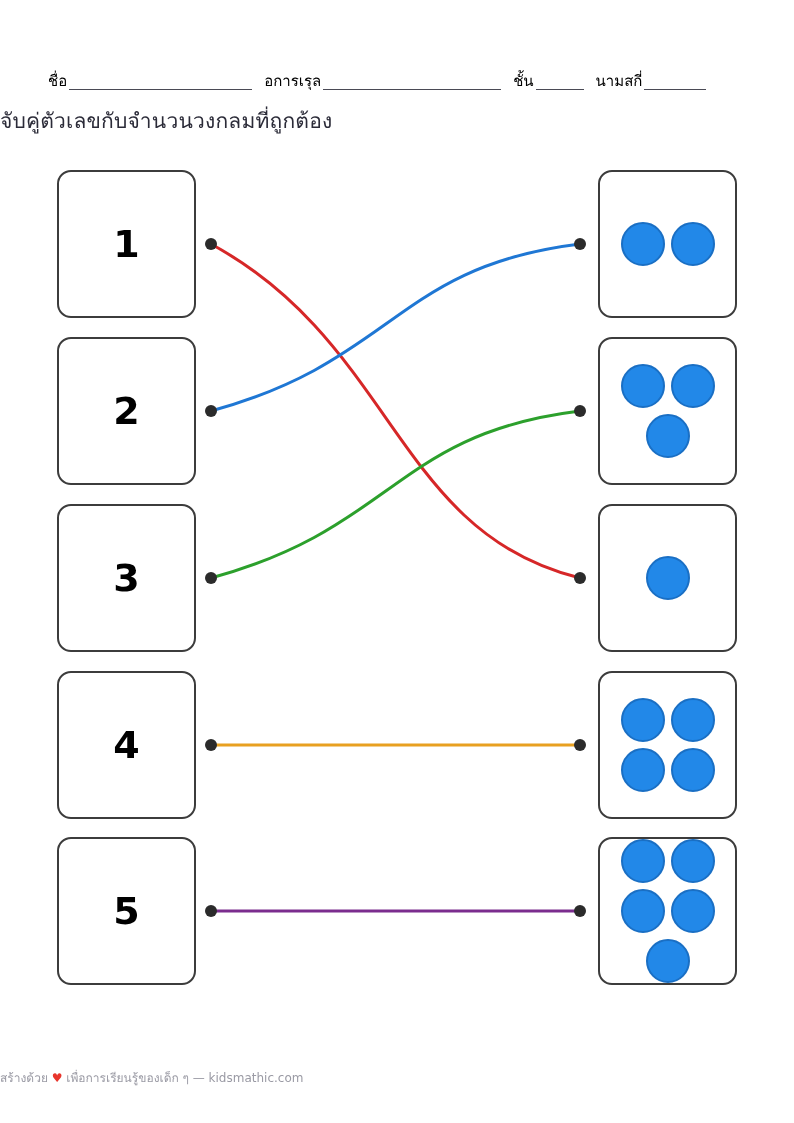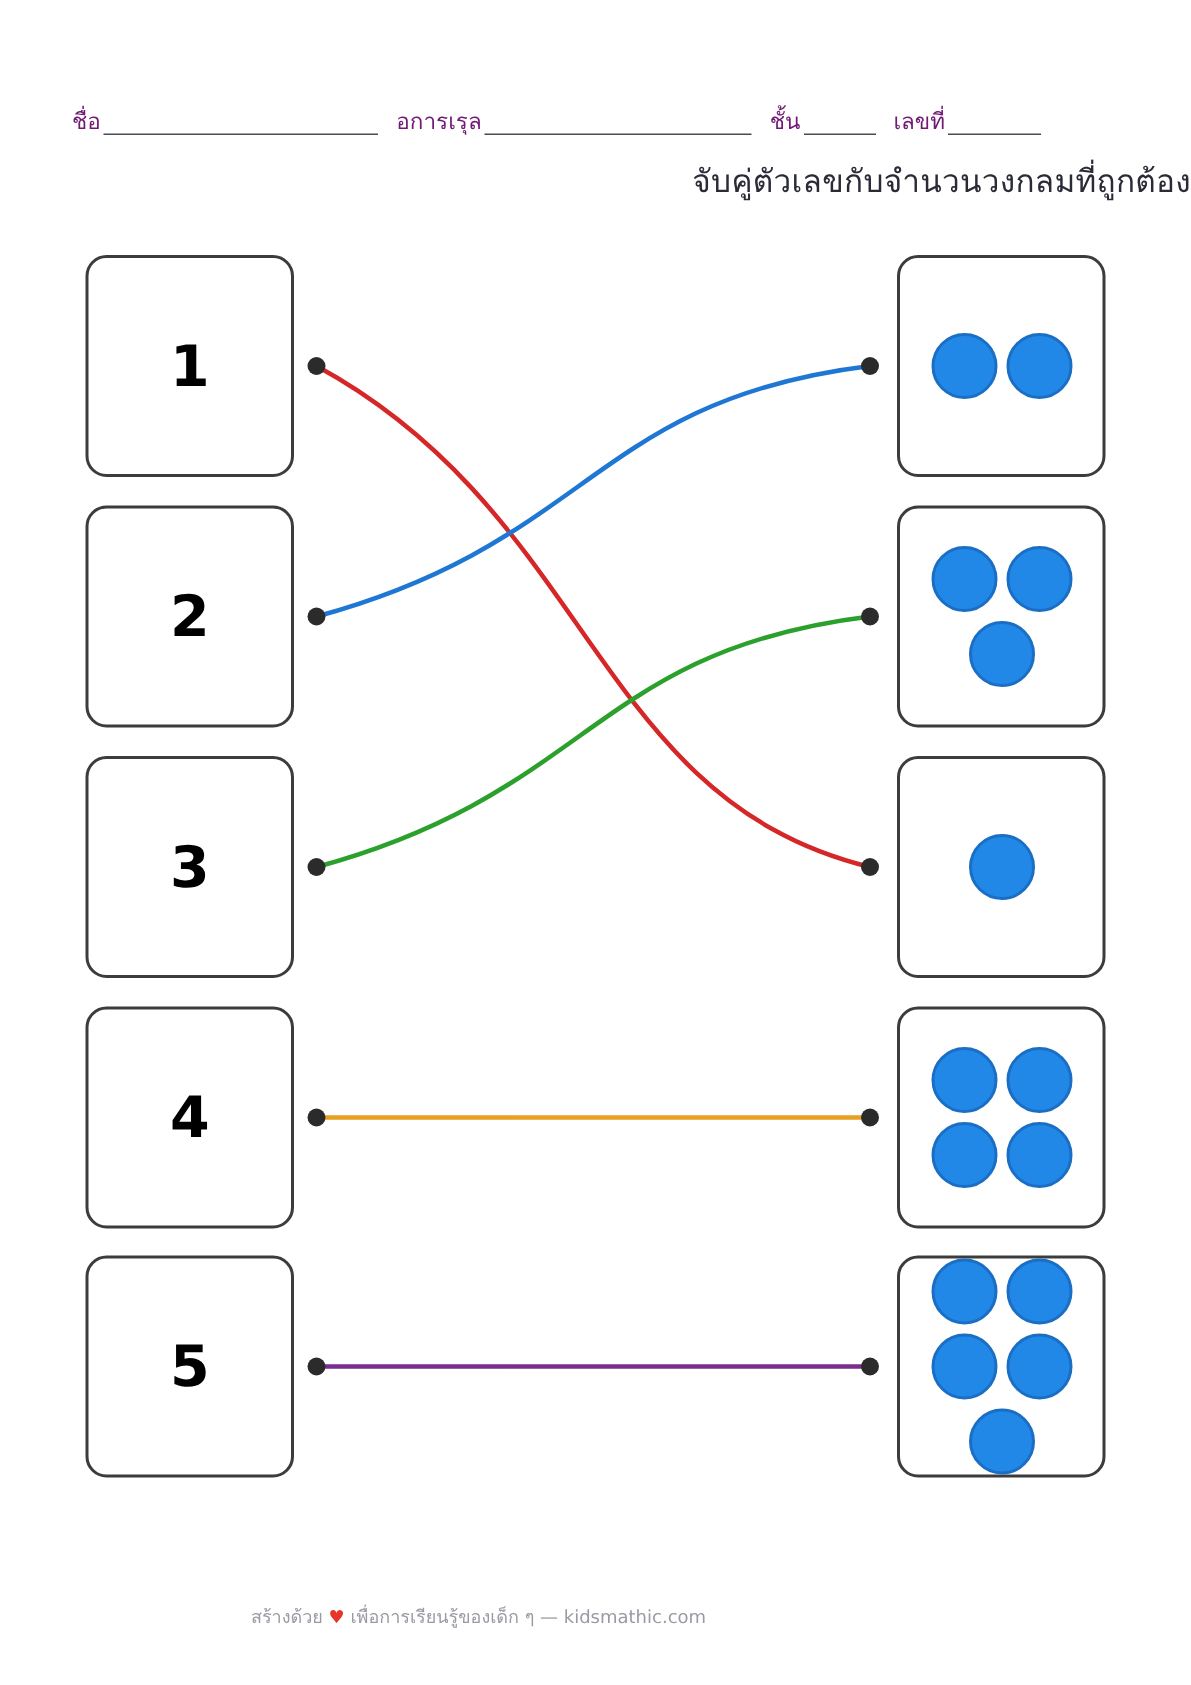--- a/index.html
+++ b/index.html
@@ -19,21 +19,21 @@
   
   .name-line {
     position: absolute;
     left: 48px;
     top: 58px;
     width: 700px;
     height: 32px;
     display: flex;
     align-items: flex-end;
     font-size: 15px;
-    color: #701a75;
+    color: #000000;
     white-space: nowrap;
   }
   .nl-label {
     font-size: 15px;
     line-height: 1;
     padding-bottom: 1px;
   }
   .nl-rule {
     border-bottom: 1px solid #4a4a55;
     height: 13px;
@@ -44,21 +44,21 @@
   .nl-rule.w-long  { width: 183px; }
   .nl-rule.w-long2 { width: 178px; }
   .nl-gap { width: 10px; }
 
   
   .title {
     position: absolute;
     left: 0;
     top: 104px;
     width: 794px;
-    text-align: right;
+    text-align: left;
     font-size: 21px;
     color: #2b2b38;
     letter-spacing: 0.2px;
   }
 
   
   .board {
     position: absolute;
     left: 0;
     top: 0;
@@ -130,40 +130,40 @@
     height: 1123px;
     pointer-events: none;
   }
 
   
   .footer {
     position: absolute;
     left: 0;
     top: 1068px;
     width: 638px;
-    text-align: center;
+    text-align: left;
     font-size: 12px;
     color: #9a9aa4;
   }
   .footer .heart { color: #e8352c; }
 </style>
 </head>
 <body>
 
 <div class="name-line">
   <span class="nl-label">ชื่อ</span>
   <span class="nl-rule w-long"></span>
   <span class="nl-gap"></span>
   <span class="nl-label">อการเรุล</span>
   <span class="nl-rule w-long2"></span>
   <span class="nl-gap"></span>
   <span class="nl-label">ชั้น</span>
   <span class="nl-rule w-short"></span>
   <span class="nl-gap"></span>
-  <span class="nl-label">เลขที่</span>
+  <span class="nl-label">นามสกี่</span>
   <span class="nl-rule w-mid"></span>
 </div>
 
 <div class="title">จับคู่ตัวเลขกับจำนวนวงกลมที่ถูกต้อง</div>
 
 <div class="board">
   <div id="left-cards">
       <div class="card left" style="top: 170px; border-color: rgb(60, 60, 60);">
         <div class="num">1</div>
       </div>

